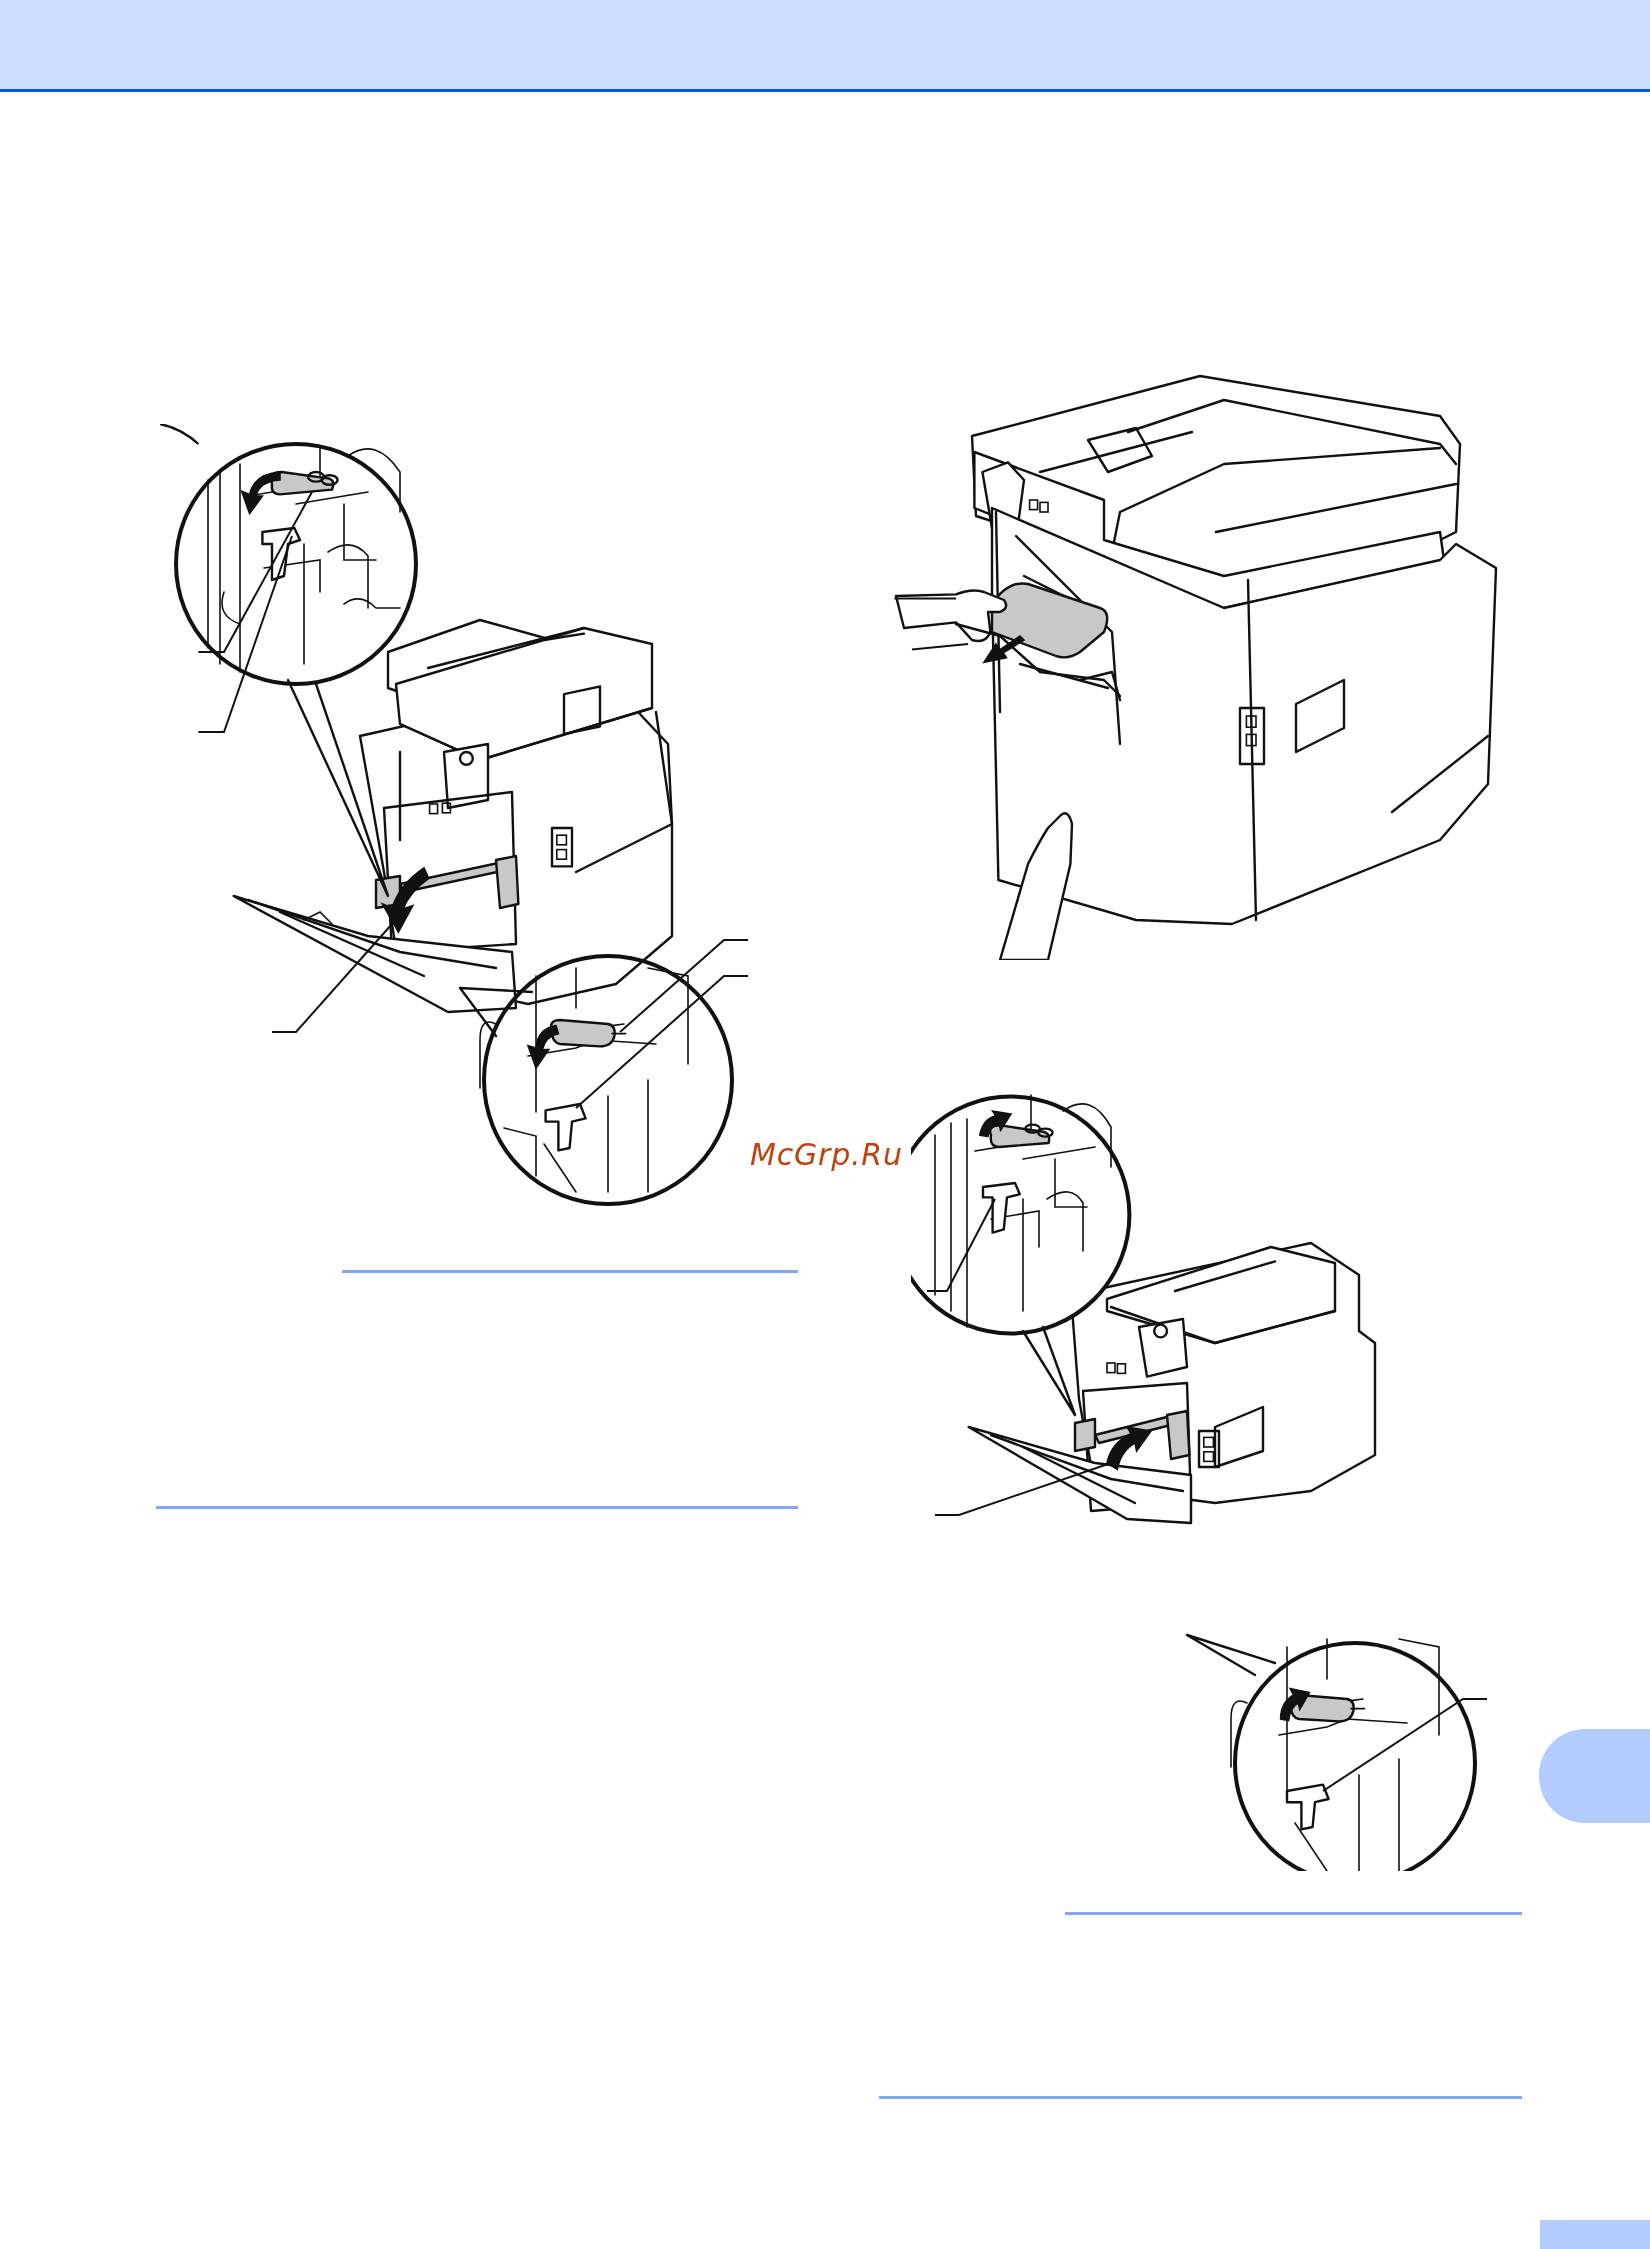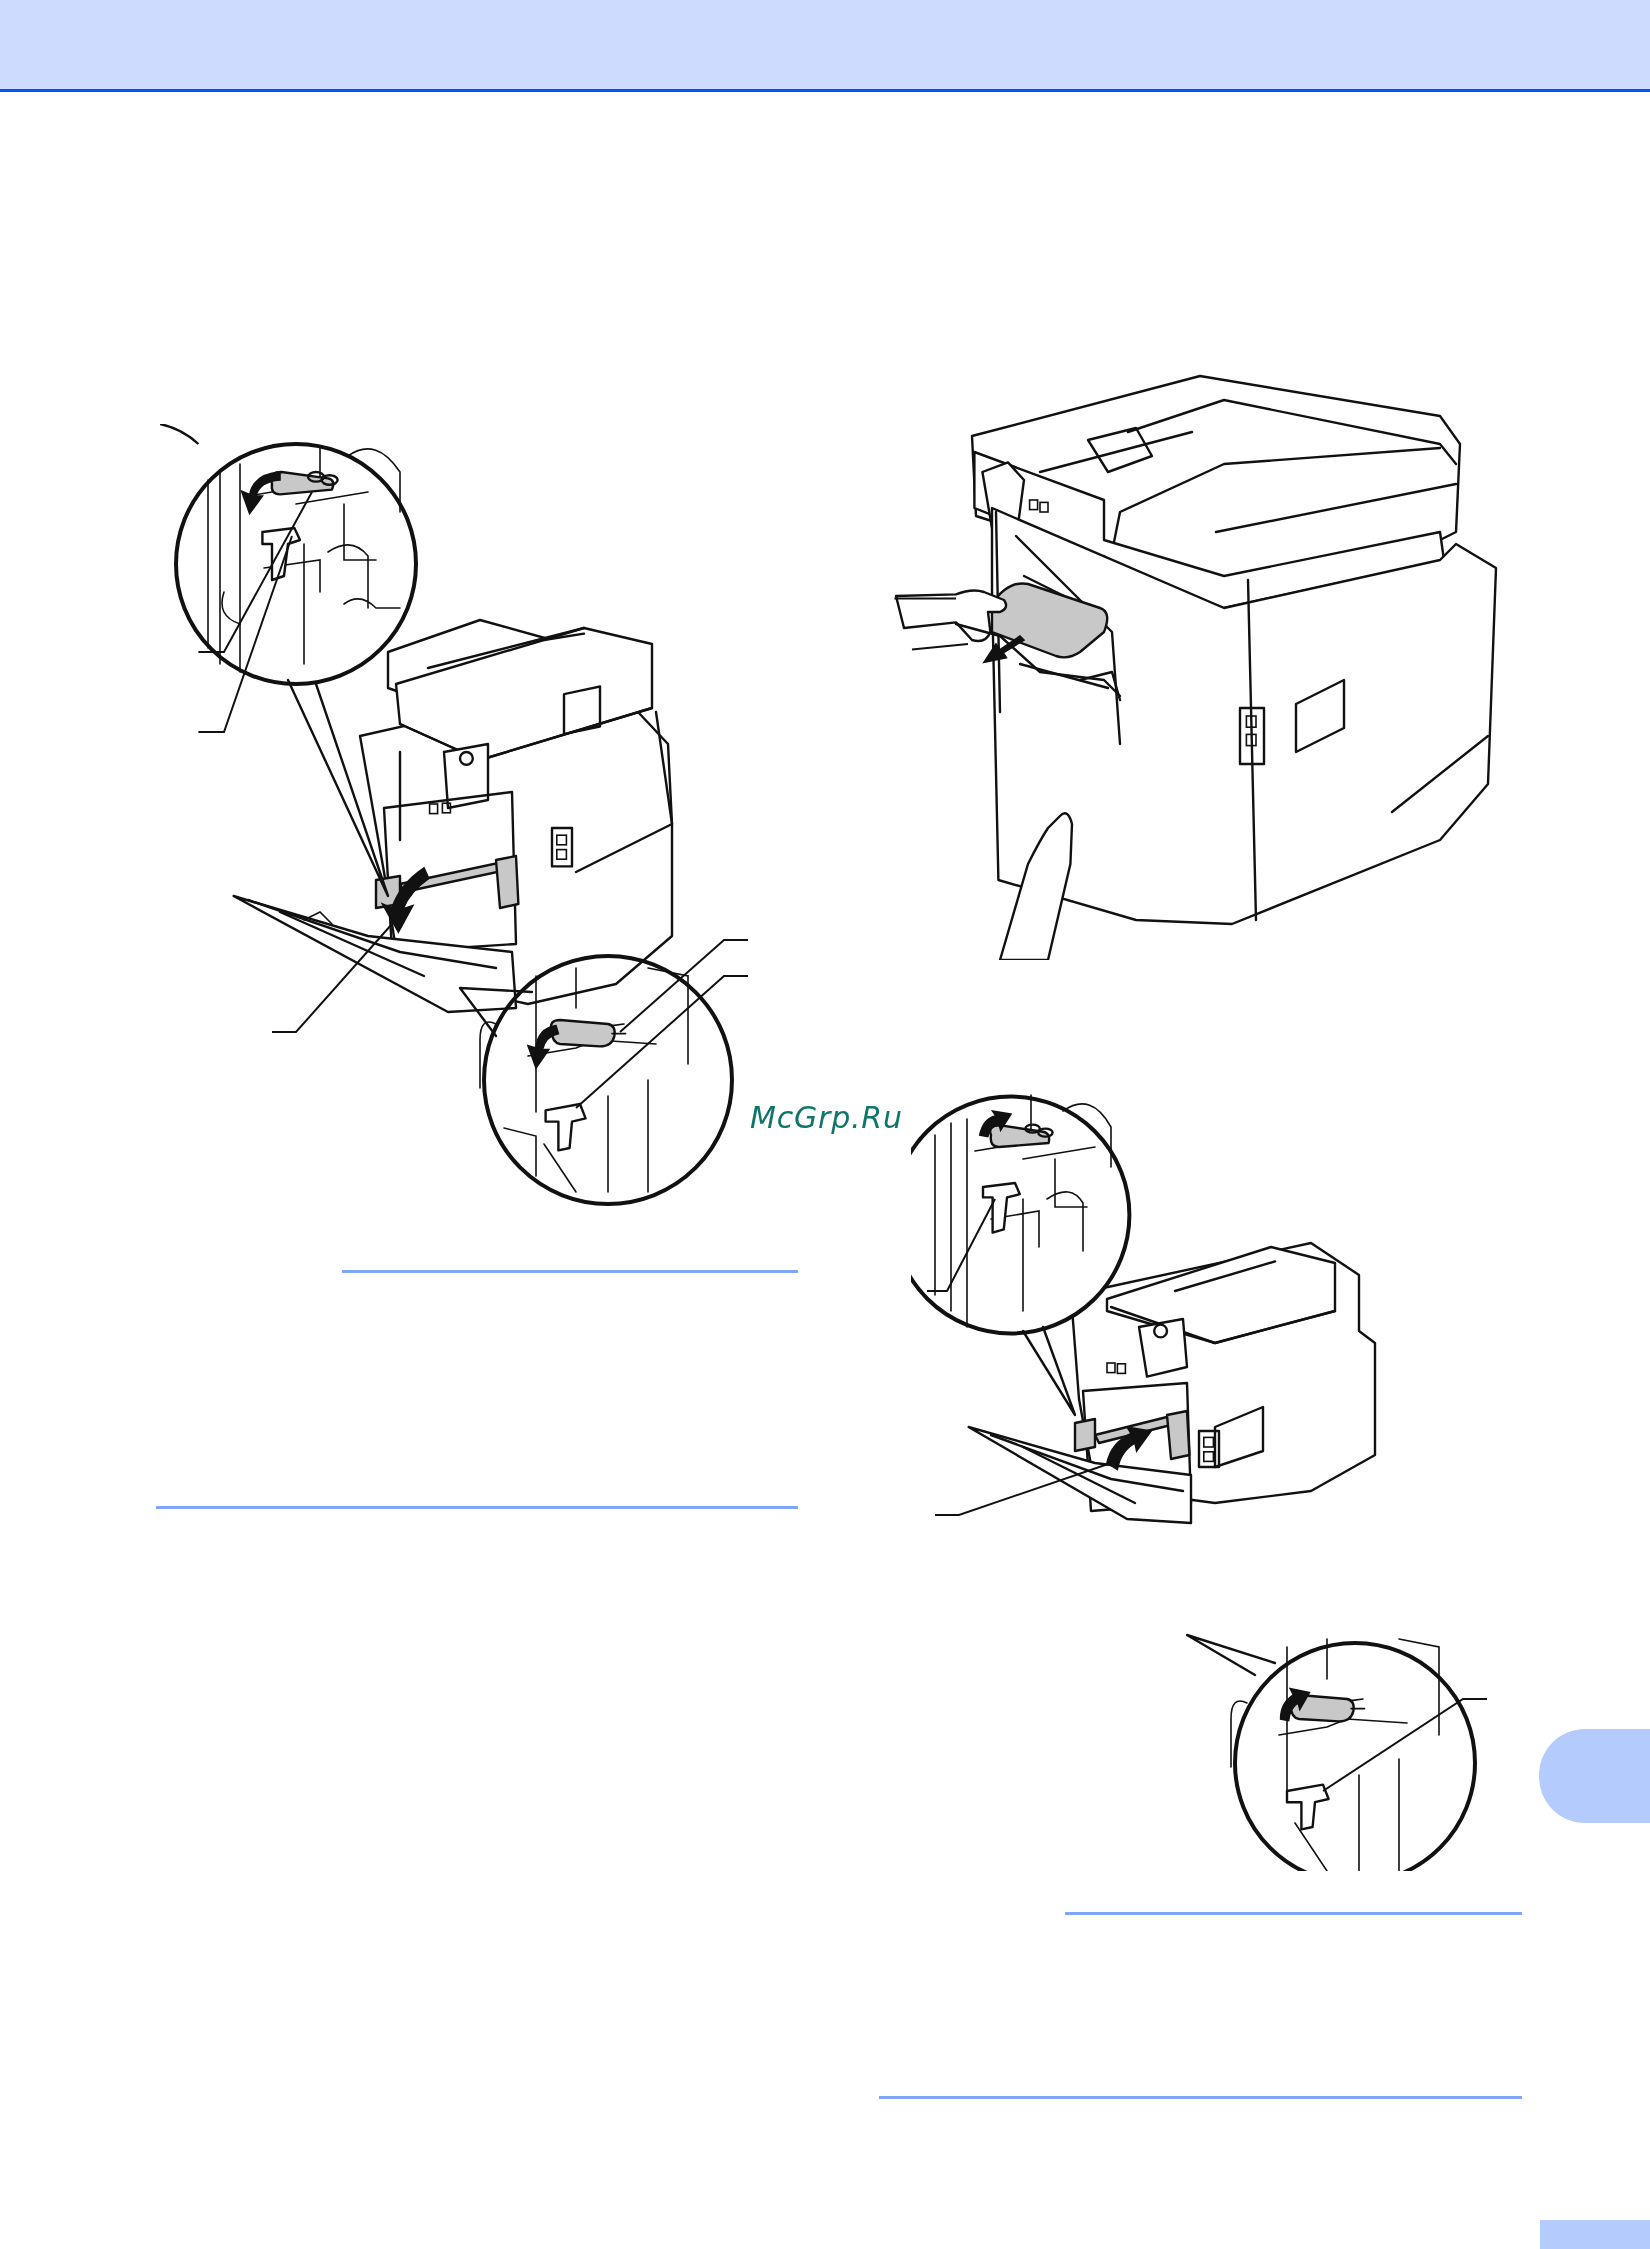--- a/index.html
+++ b/index.html
@@ -6,22 +6,22 @@
   body {
     width: 1650px; height: 2250px; position: relative; overflow: hidden;
     background: #ffffff; font-family: "DejaVu Sans", sans-serif;
   }
   .header-band { position: absolute; left: 0; top: 0; width: 1650px; height: 89px; background: #cddcfe; }
   .header-rule { position: absolute; left: 0; top: 89px; width: 1650px; height: 3.2px; background: #0056f7; }
   .rule { position: absolute; height: 3.2px; background: #7fa6f8; }
   .side-tab { position: absolute; left: 1539px; top: 1729px; width: 111px; height: 94px;
               background: #b3cbfd; border-radius: 46px 0 0 46px; }
   .page-tab { position: absolute; left: 1540px; top: 2220px; width: 110px; height: 30px; background: #b3cbfd; }
-  .watermark { position: absolute; left: 750px; top: 1100px; font-size: 30px; font-style: italic;
-               color: #0f766e; letter-spacing: 0.8px; }
+  .watermark { position: absolute; left: 750px; top: 1137px; font-size: 30px; font-style: italic;
+               color: #c2410c; letter-spacing: 0.8px; }
   .figure { position: absolute; }
   .figure svg { width: 100%; height: 100%; display: block; }
   .line { fill: none; stroke: #111; stroke-width: 3; stroke-linejoin: round; stroke-linecap: round; }
   .thin { fill: none; stroke: #111; stroke-width: 2; stroke-linecap: round; }
   .heavy { fill: none; stroke: #111; stroke-width: 5; }
   .bodyfill { fill: #fff; stroke: #111; stroke-width: 3; stroke-linejoin: round; }
   .grey { fill: #c8c8c8; stroke: #111; stroke-width: 3; stroke-linejoin: round; }
   .arrow { fill: #111; stroke: #111; stroke-width: 2; }
   .callout { fill: none; stroke: #111; stroke-width: 2.5; }
 </style>

